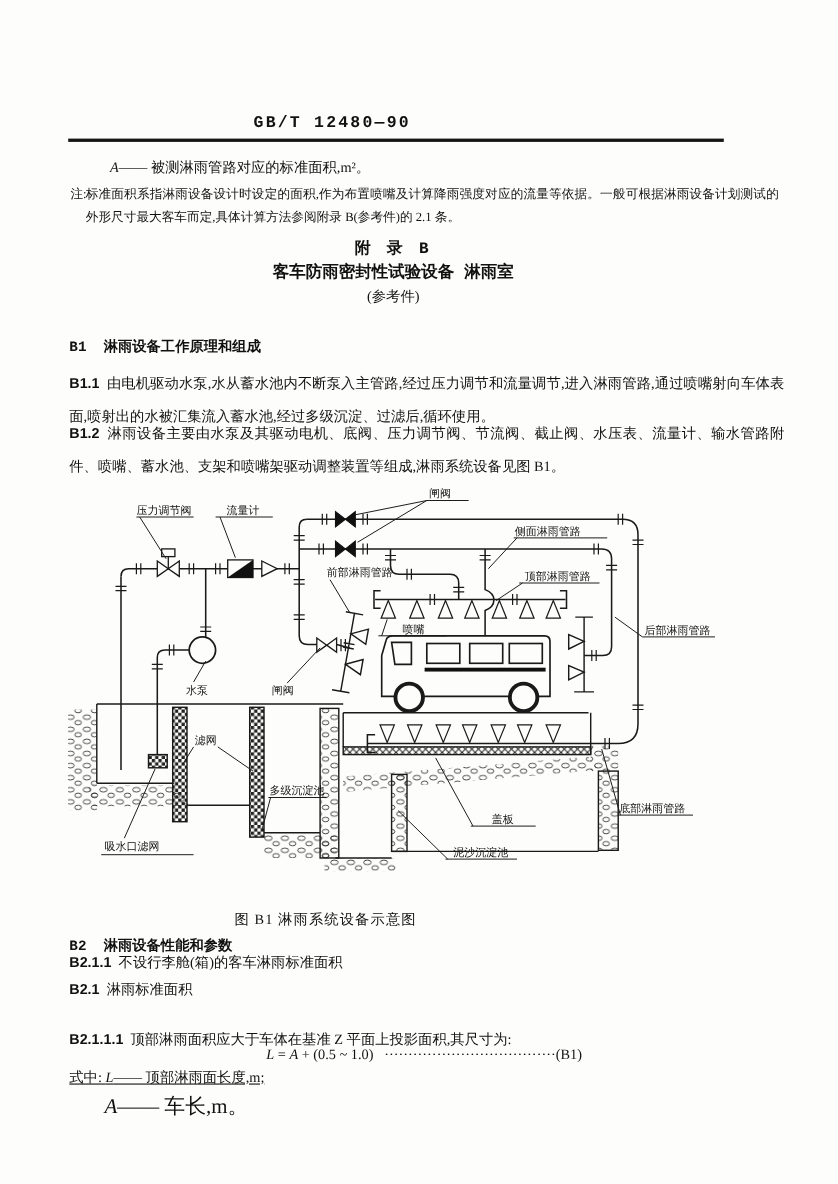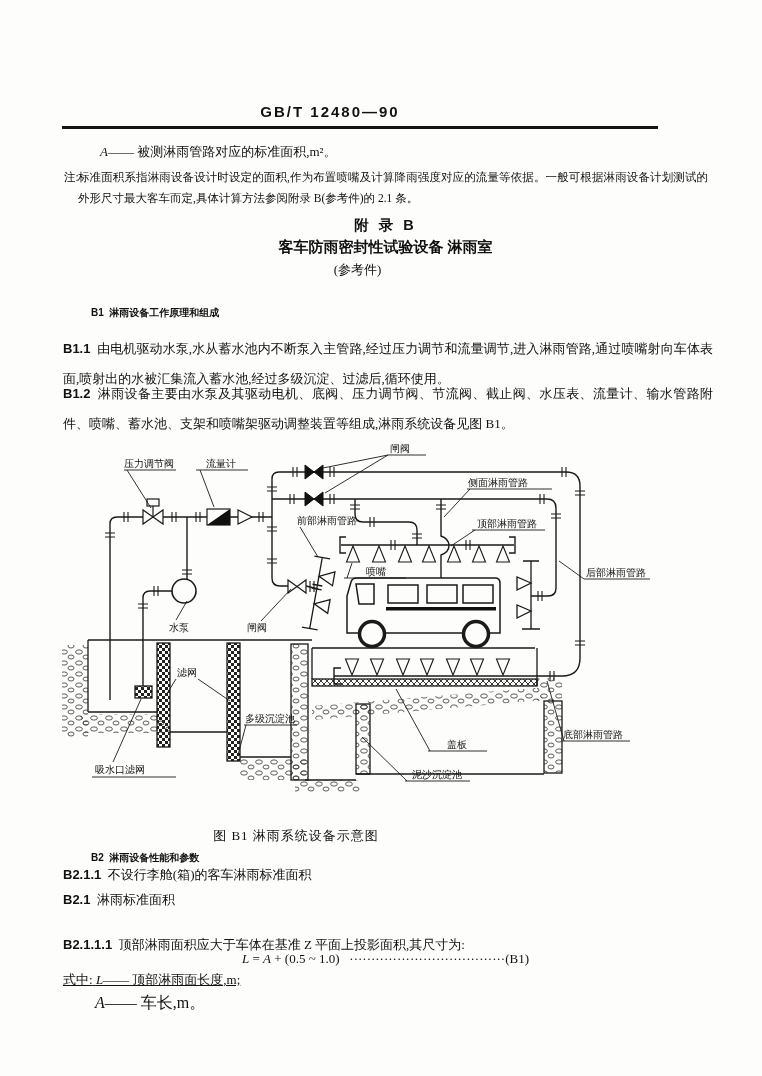--- a/index.html
+++ b/index.html
@@ -3,48 +3,48 @@
 <meta charset="utf-8">
 <style>
   html,body{margin:0;padding:0;}
   body{
     width:762px;height:1076px;position:relative;
     background:#fdfdfb;color:#111;
     font-family:"Liberation Serif", serif;
     overflow:hidden;
   }
   .abs{position:absolute;}
-  .hd{font-family:Liberation Sans, sans-serif;font-weight:bold;padding-left:28px;}
+  .hd{font-family:Liberation Mono, monospace;font-weight:bold;}
   .center{text-align:center;}
   .doc-header{left:0;top:103px;width:604px;font-size:15px;letter-spacing:2px;}
   .rule{left:62px;top:126px;width:596px;height:3px;background:#151515;}
   .intro-line{left:100px;top:143px;font-size:13px;}
   .note-block{left:64px;top:167px;width:644px;font-size:11.5px;line-height:21px;text-align:justify;}
   .note-label{position:absolute;left:0;top:0;}
   .note-text{margin-left:14px;}
   .app-title{left:30px;top:216px;width:655px;font-size:14.5px;letter-spacing:3px;}
   .app-subtitle{left:30px;top:238px;width:655px;font-size:15px;}
   .app-ref{left:30px;top:261px;width:655px;font-size:13px;}
-  .sec-head{font-size:10px;}
+  .sec-head{font-size:13px;}
   .b1-head{left:63px;top:306px;}
   .para{left:63px;width:650px;font-size:13px;line-height:30px;text-align:justify;}
   .p-b11{top:334px;}
   .p-b12{top:379px;}
   .clause-num{font-family:"Liberation Sans", sans-serif;font-weight:bold;}
   .fig-caption{left:0;top:827px;width:592px;font-size:13px;letter-spacing:1px;}
   .b2-head{left:63px;top:814px;margin-top:37px;}
   .sub-head{left:63px;font-size:13px;}
   .s21{top:891px;}
   .s211{top:866px;}
   .s2111{top:936px;}
   .formula{left:242px;top:951px;font-size:13px;white-space:nowrap;}
   .fvar{font-style:italic;}
   .fdots{letter-spacing:0px;}
   .where1{left:63px;top:971px;font-size:13px;text-decoration:underline;}
-  .where2{left:95px;top:993px;font-size:16px;}
+  .where2{left:95px;top:993px;font-size:19px;}
   svg text{font-family:"Liberation Serif", serif;font-size:10px;fill:#111;}
 </style>
 </head>
 <body>
 
 <div class="abs doc-header hd center">GB/T 12480—90</div>
 <div class="abs rule"></div>
 
 <div class="abs intro-line"><span class="fvar">A</span><span>—— 被测淋雨管路对应的标准面积,m²。</span></div>
 

